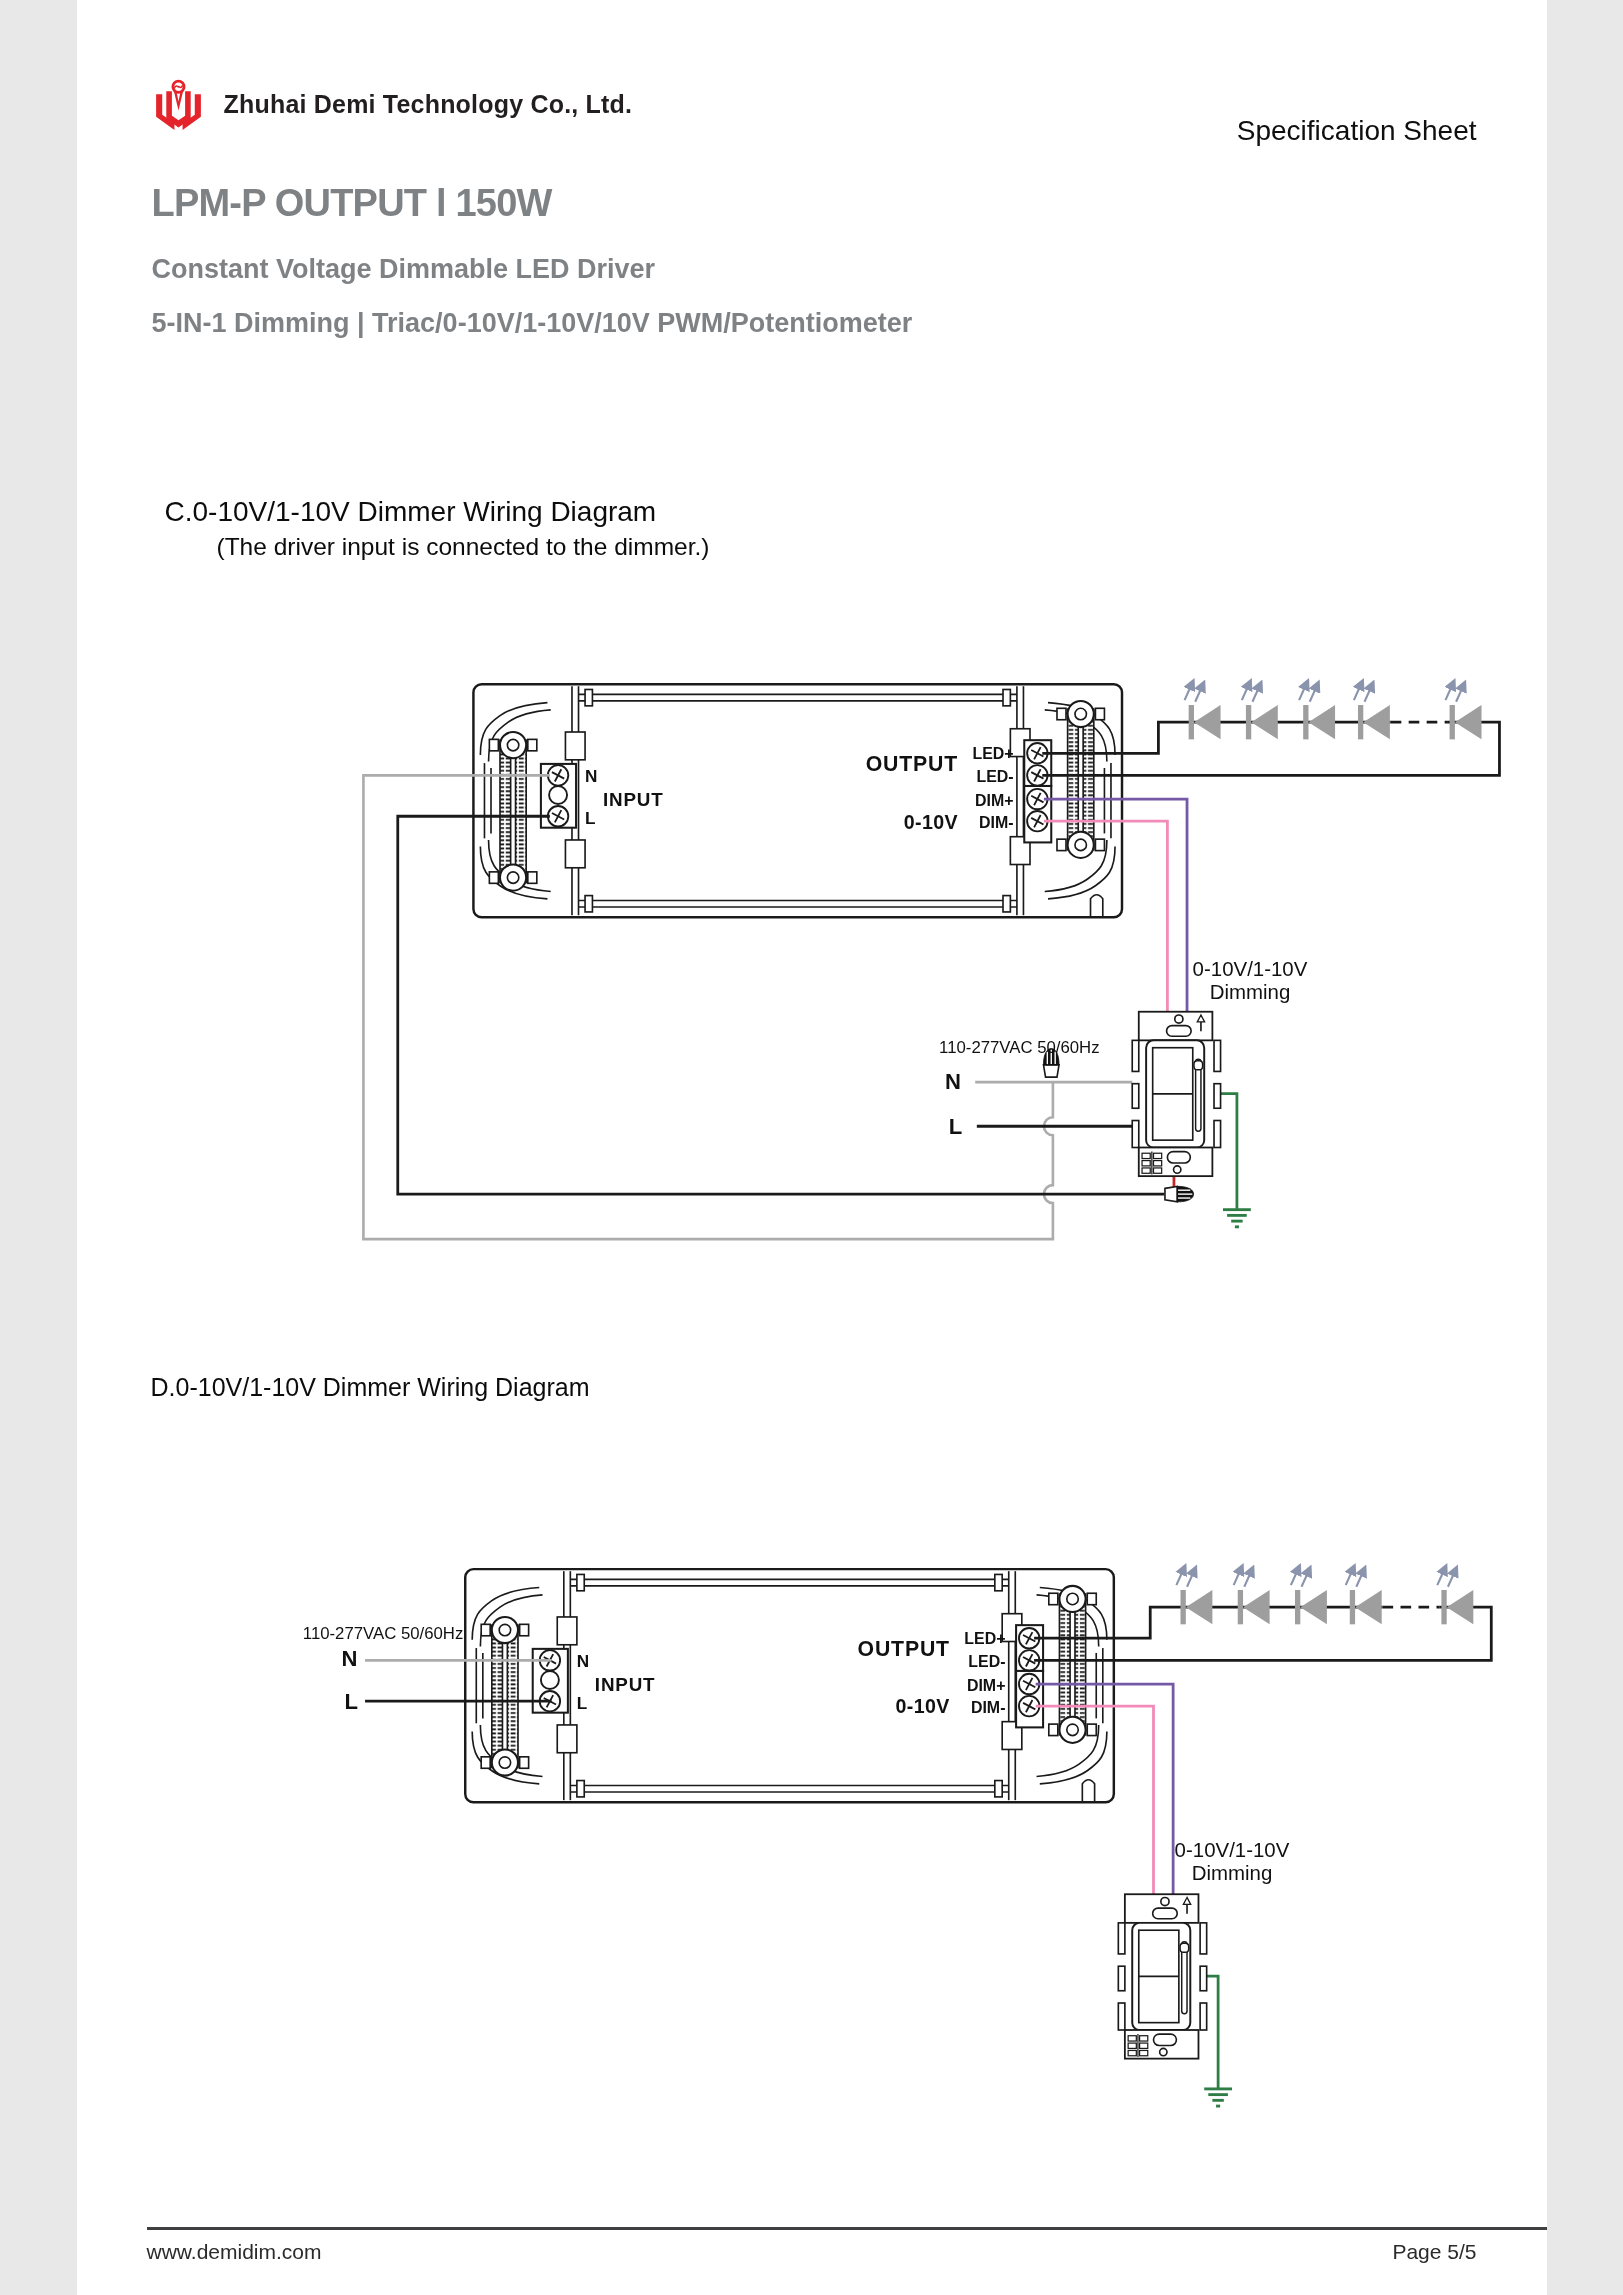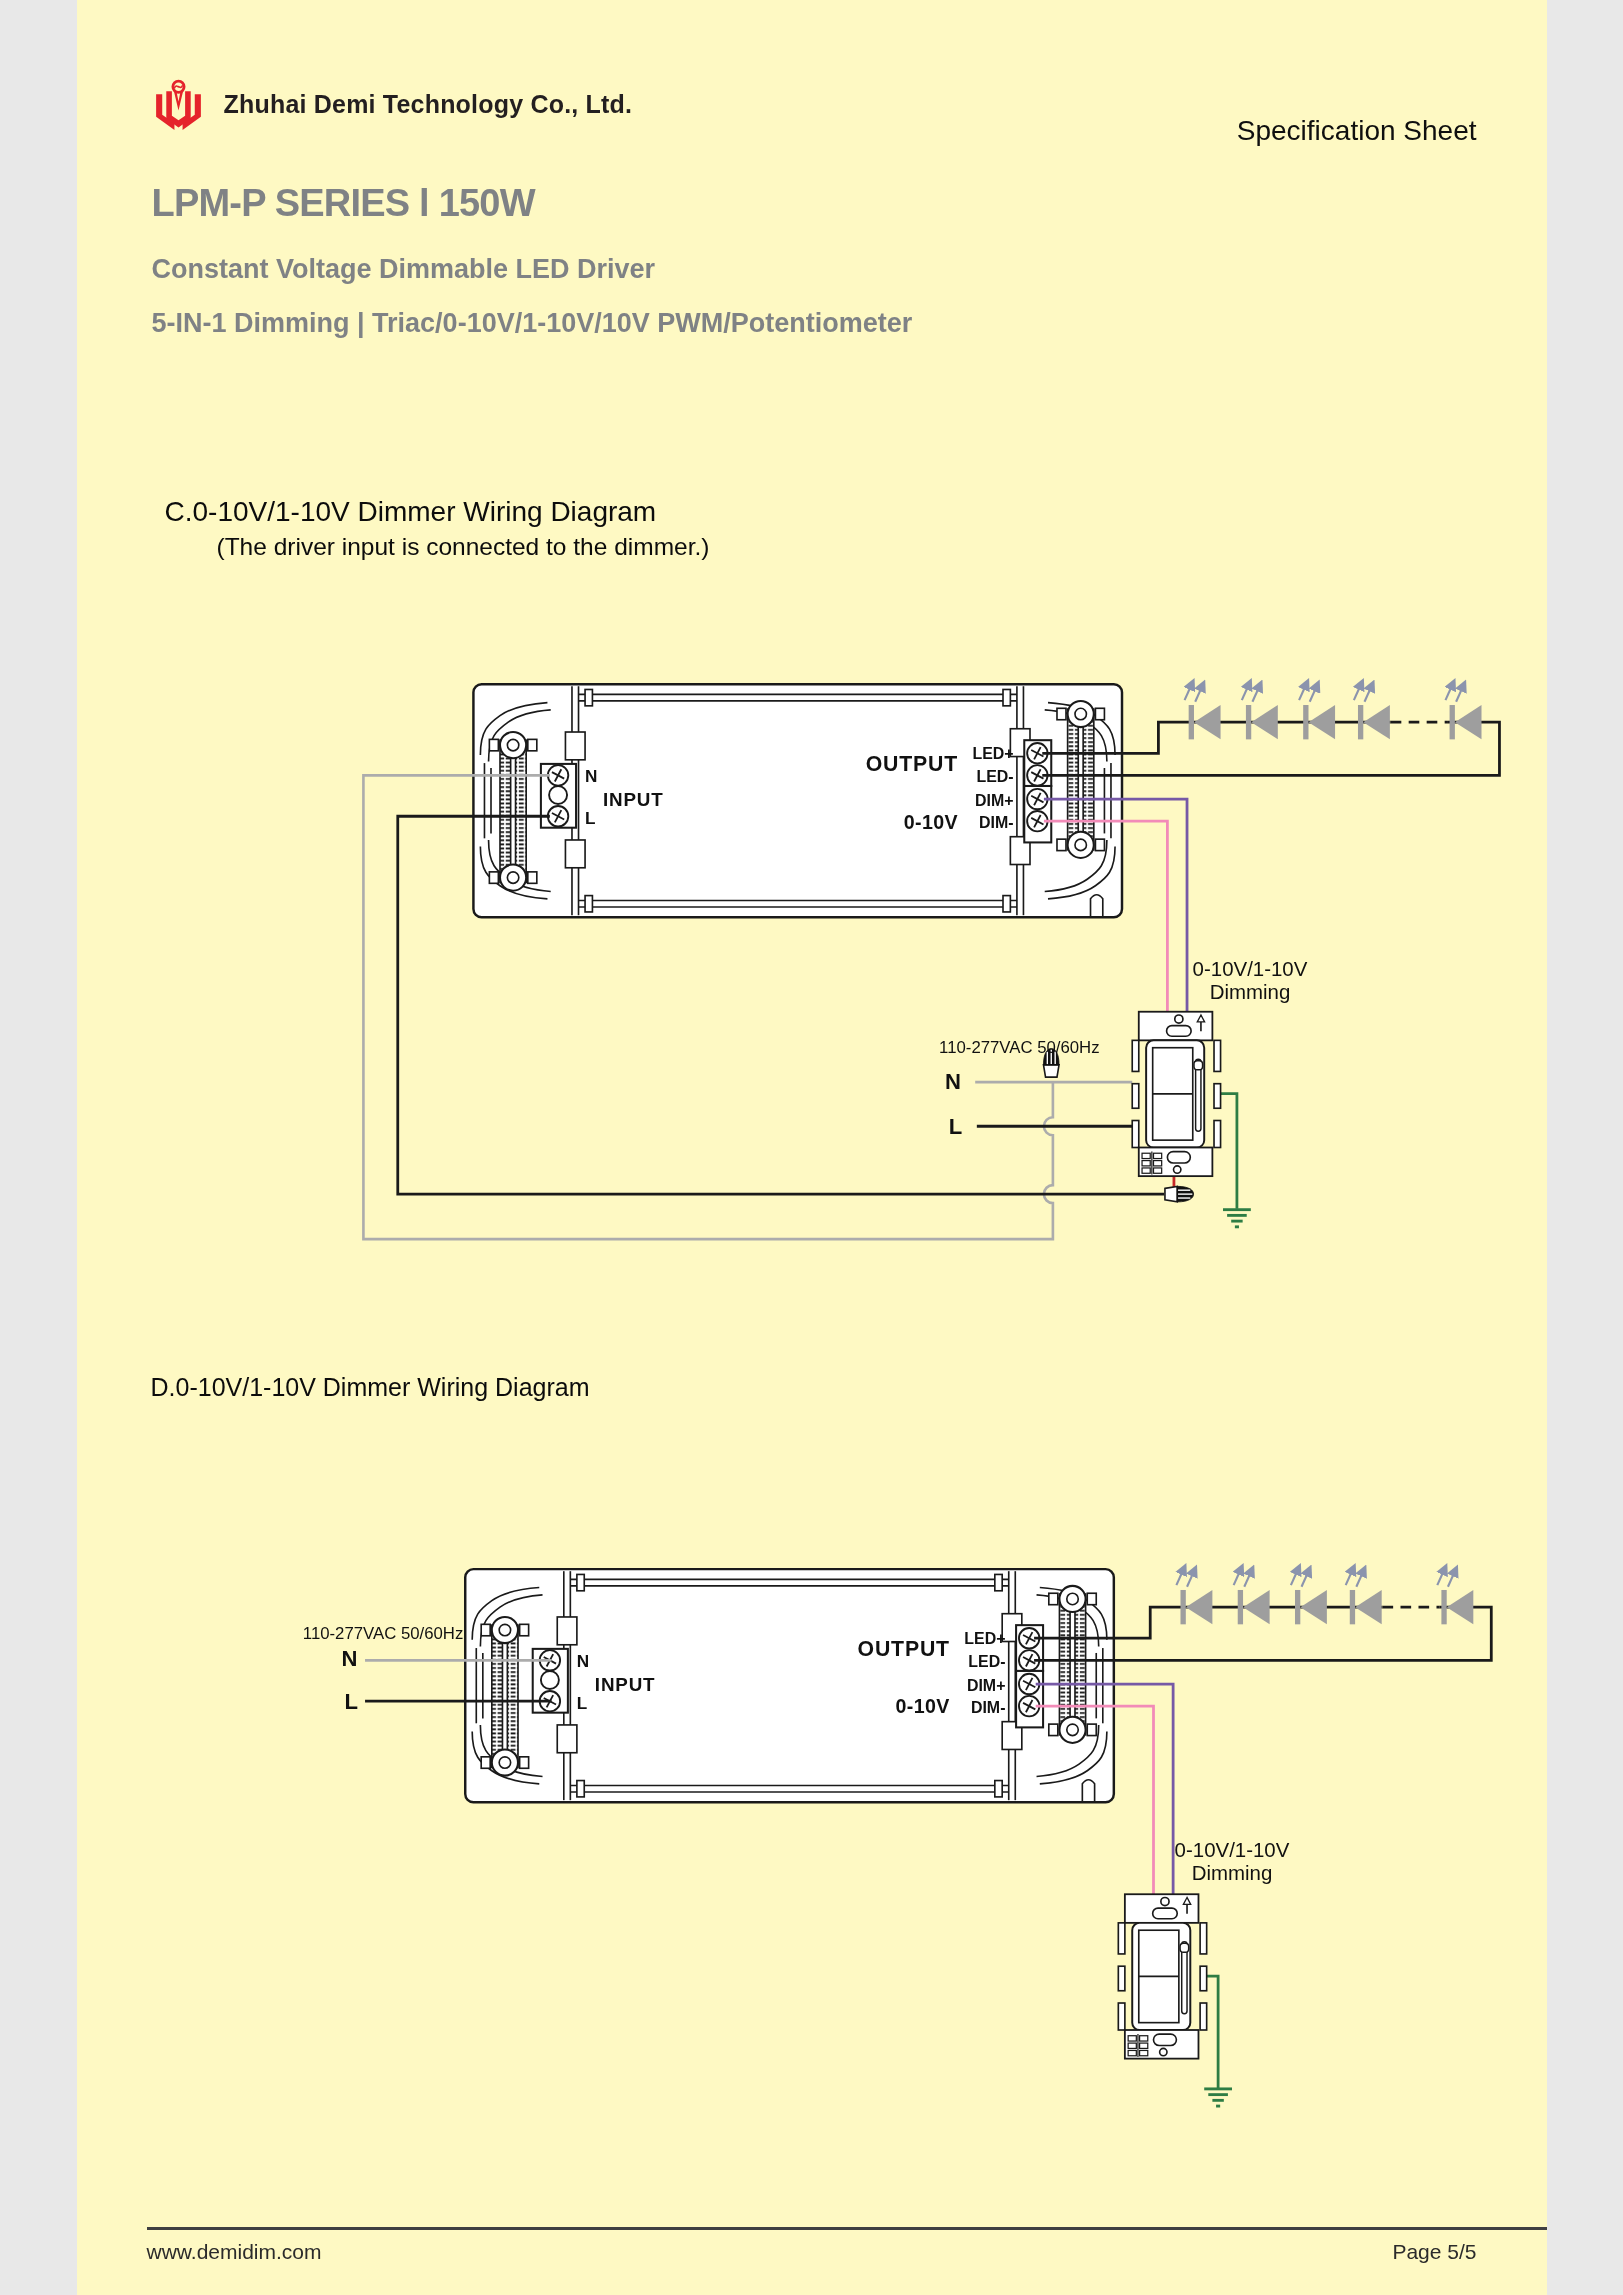--- a/index.html
+++ b/index.html
@@ -1,18 +1,18 @@
 <!DOCTYPE html>
 <html style="font-size:13px"><head>
 <meta charset="utf-8">
 <style>
   html,body { margin:0; padding:0; background:#e8e8e8; }
   .page {
     position:relative; width:1470px; height:2295px; margin:0 auto;
-    background:#fef9c3; overflow:hidden;
+    background:#ffffff; overflow:hidden;
     font-family:"Liberation Sans", sans-serif; color:#111;
   }
   .abs { position:absolute; }
   .company-name { left:147px; top:90px; font-size:25px; font-weight:700; color:#231F20; letter-spacing:0.2px; }
   .sheet-title  { right:70px; top:115px; font-size:28px; font-weight:400; color:#0f0f0f; }
   .series-title { left:75px; top:182px; font-size:38px; font-weight:700; color:#7F8285; letter-spacing:-0.8px; }
   .sub-title    { left:75px; top:254px; font-size:27px; font-weight:700; color:#7F8285; }
   .dim-line     { left:75px; top:308px; font-size:27px; font-weight:700; color:#7F8285; }
   .section-bar  { left:70px; top:378px; width:1484px; height:67px; background:#D2D3D5; }
   .section-bar span { display:block; margin-left:23px; line-height:67px; font-size:25px; font-weight:700; color:#151515; }
@@ -48,21 +48,21 @@
       <path d="M 49,28 L 58,66 L 67,28 L 62,28 L 58,48 L 54,28 Z"></path>
     </g>
     <g fill="none" stroke="#E5232B">
       <circle cx="58" cy="19" r="11" stroke-width="5.5"></circle>
       <path d="M 50,22 C 53,13 58,21 58,19 C 58,17 63,25 66,16" stroke-width="3"></path>
     </g>
   </svg>
   <div class="abs company-name">Zhuhai Demi Technology Co., Ltd.</div>
   <div class="abs sheet-title">Specification Sheet</div>
 
-  <div class="abs series-title">LPM-P SERIES l 150W</div>
+  <div class="abs series-title">LPM-P OUTPUT l 150W</div>
   <div class="abs sub-title">Constant Voltage Dimmable LED Driver</div>
   <div class="abs dim-line">5-IN-1 Dimming |  Triac/0-10V/1-10V/10V PWM/Potentiometer</div>
 
 
   <div class="abs h-c1">C.0-10V/1-10V Dimmer Wiring Diagram</div>
   <div class="abs h-c2">(The driver input is connected to the dimmer.)</div>
   <div class="abs h-d1">D.0-10V/1-10V Dimmer Wiring Diagram</div>
 
   <svg class="diagram-layer" viewBox="0 0 1984 2806">
     <defs>

